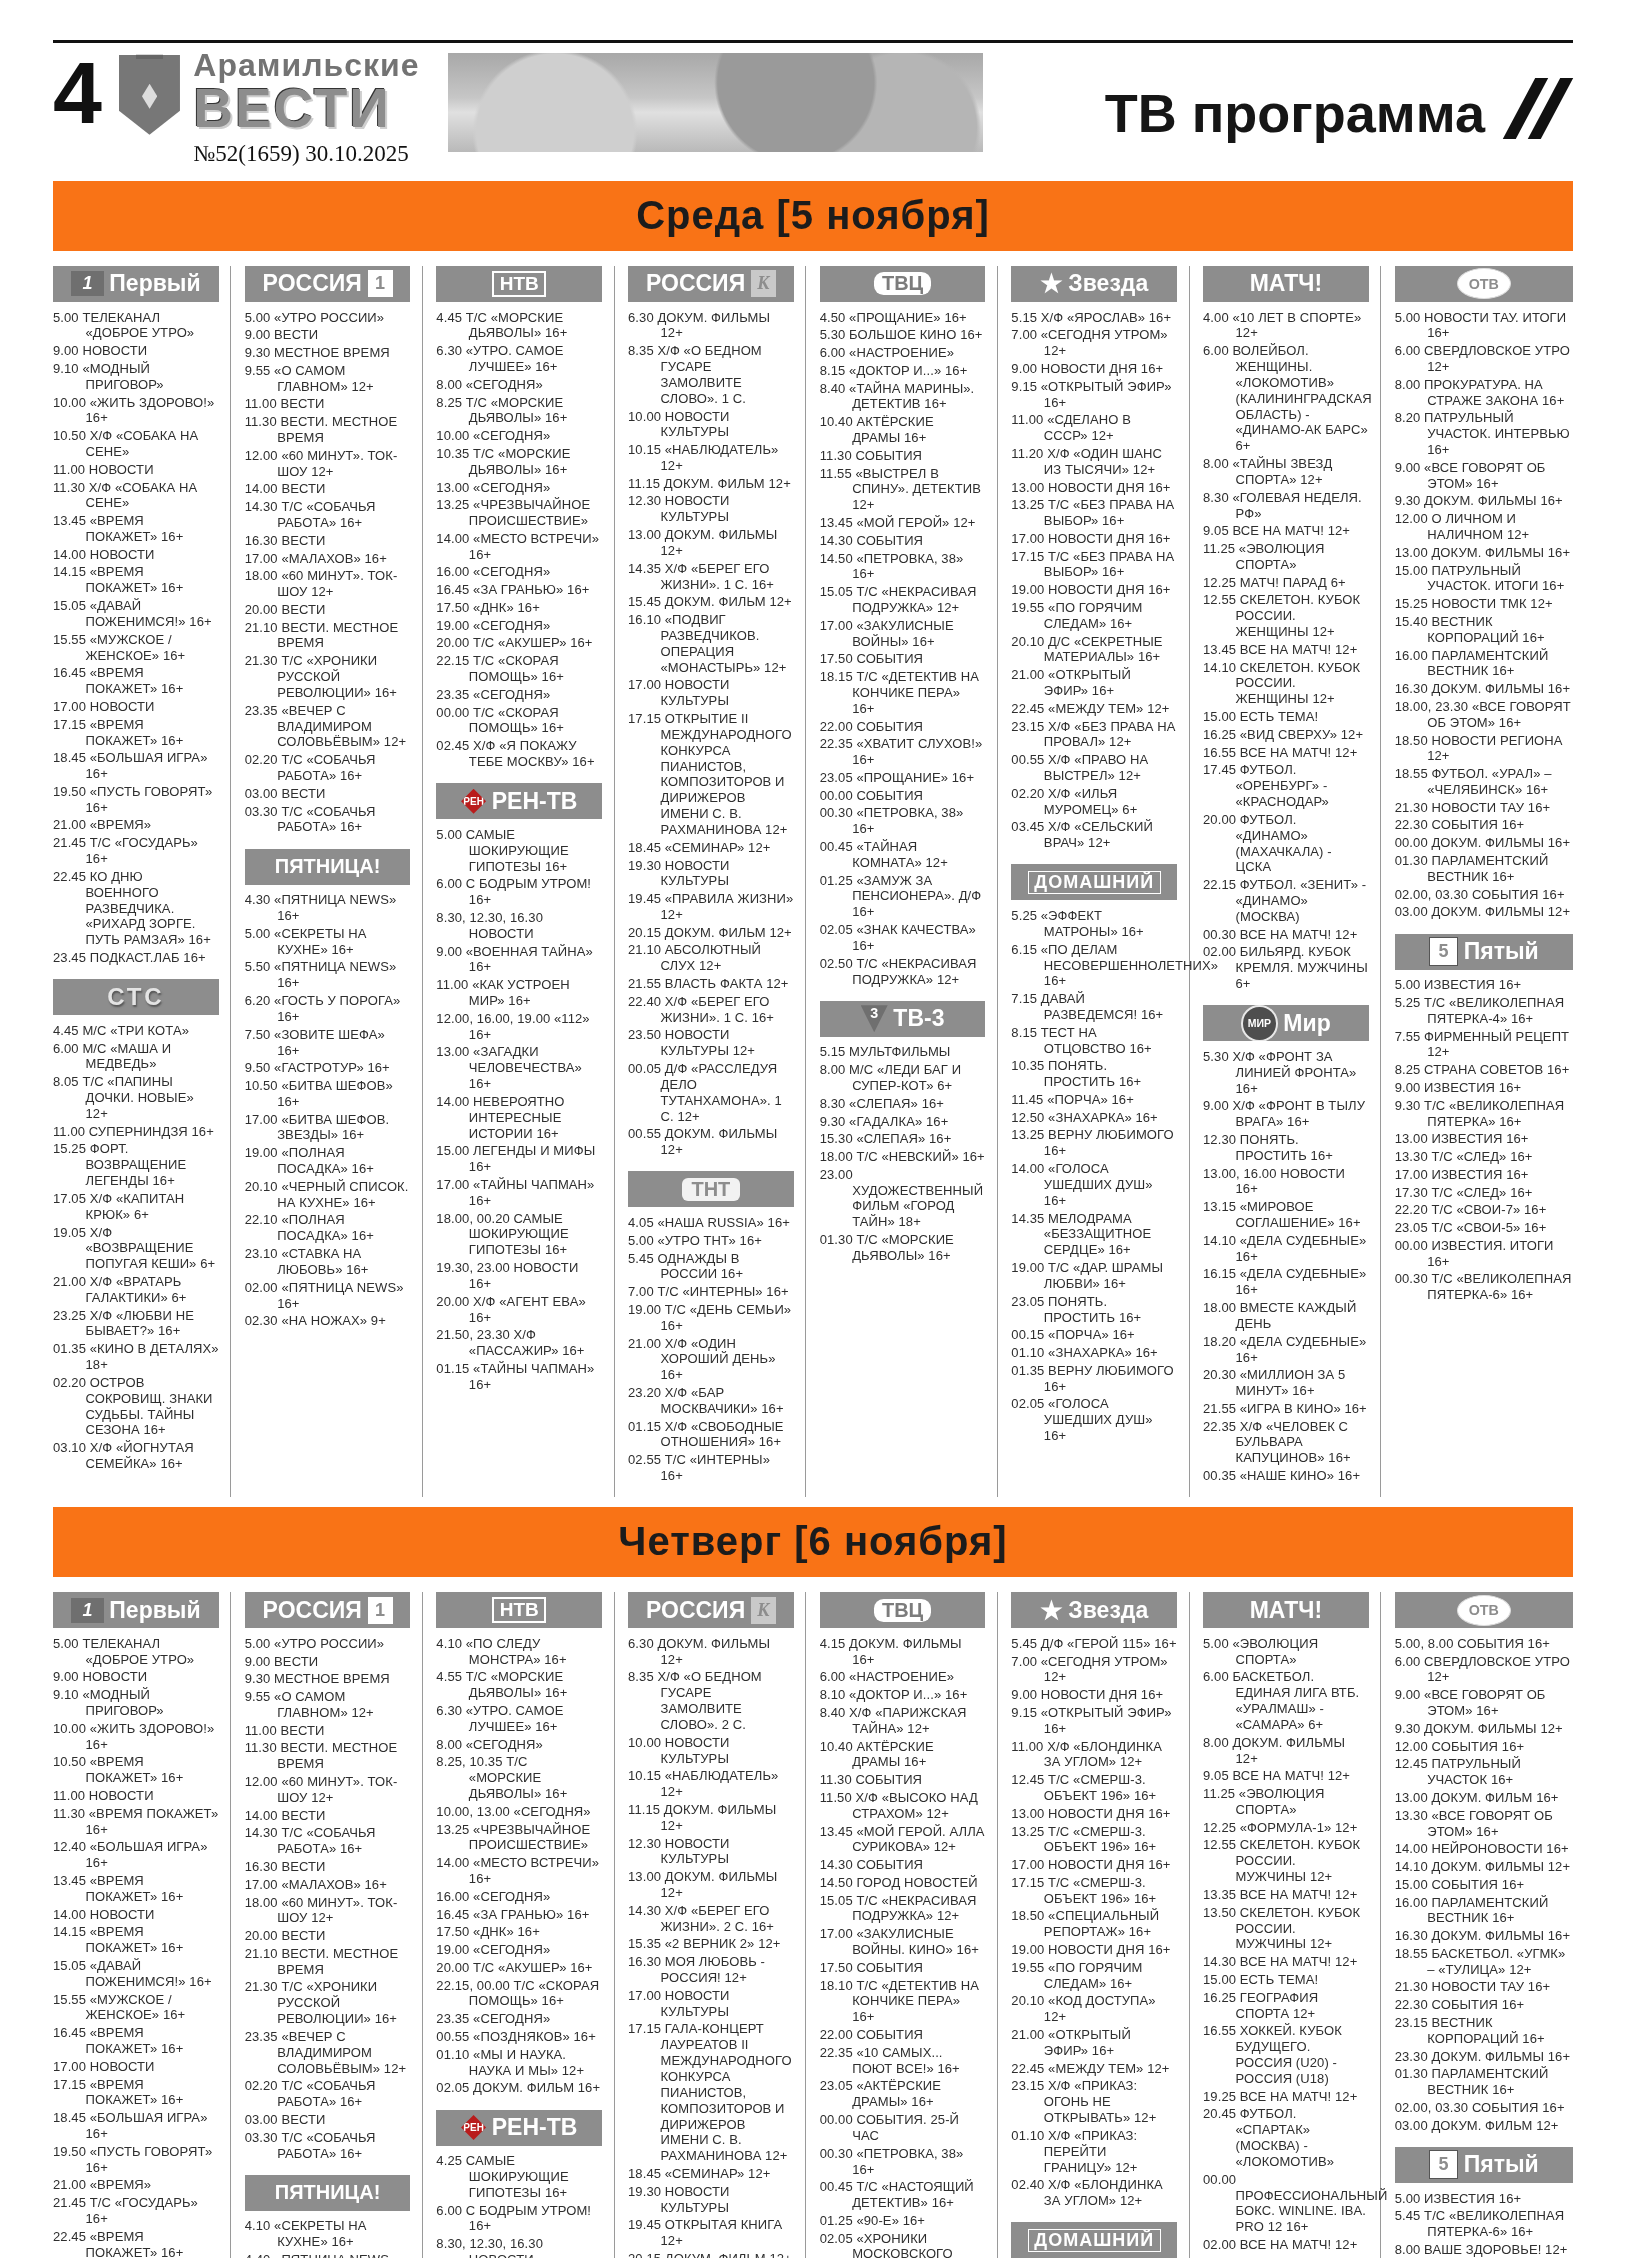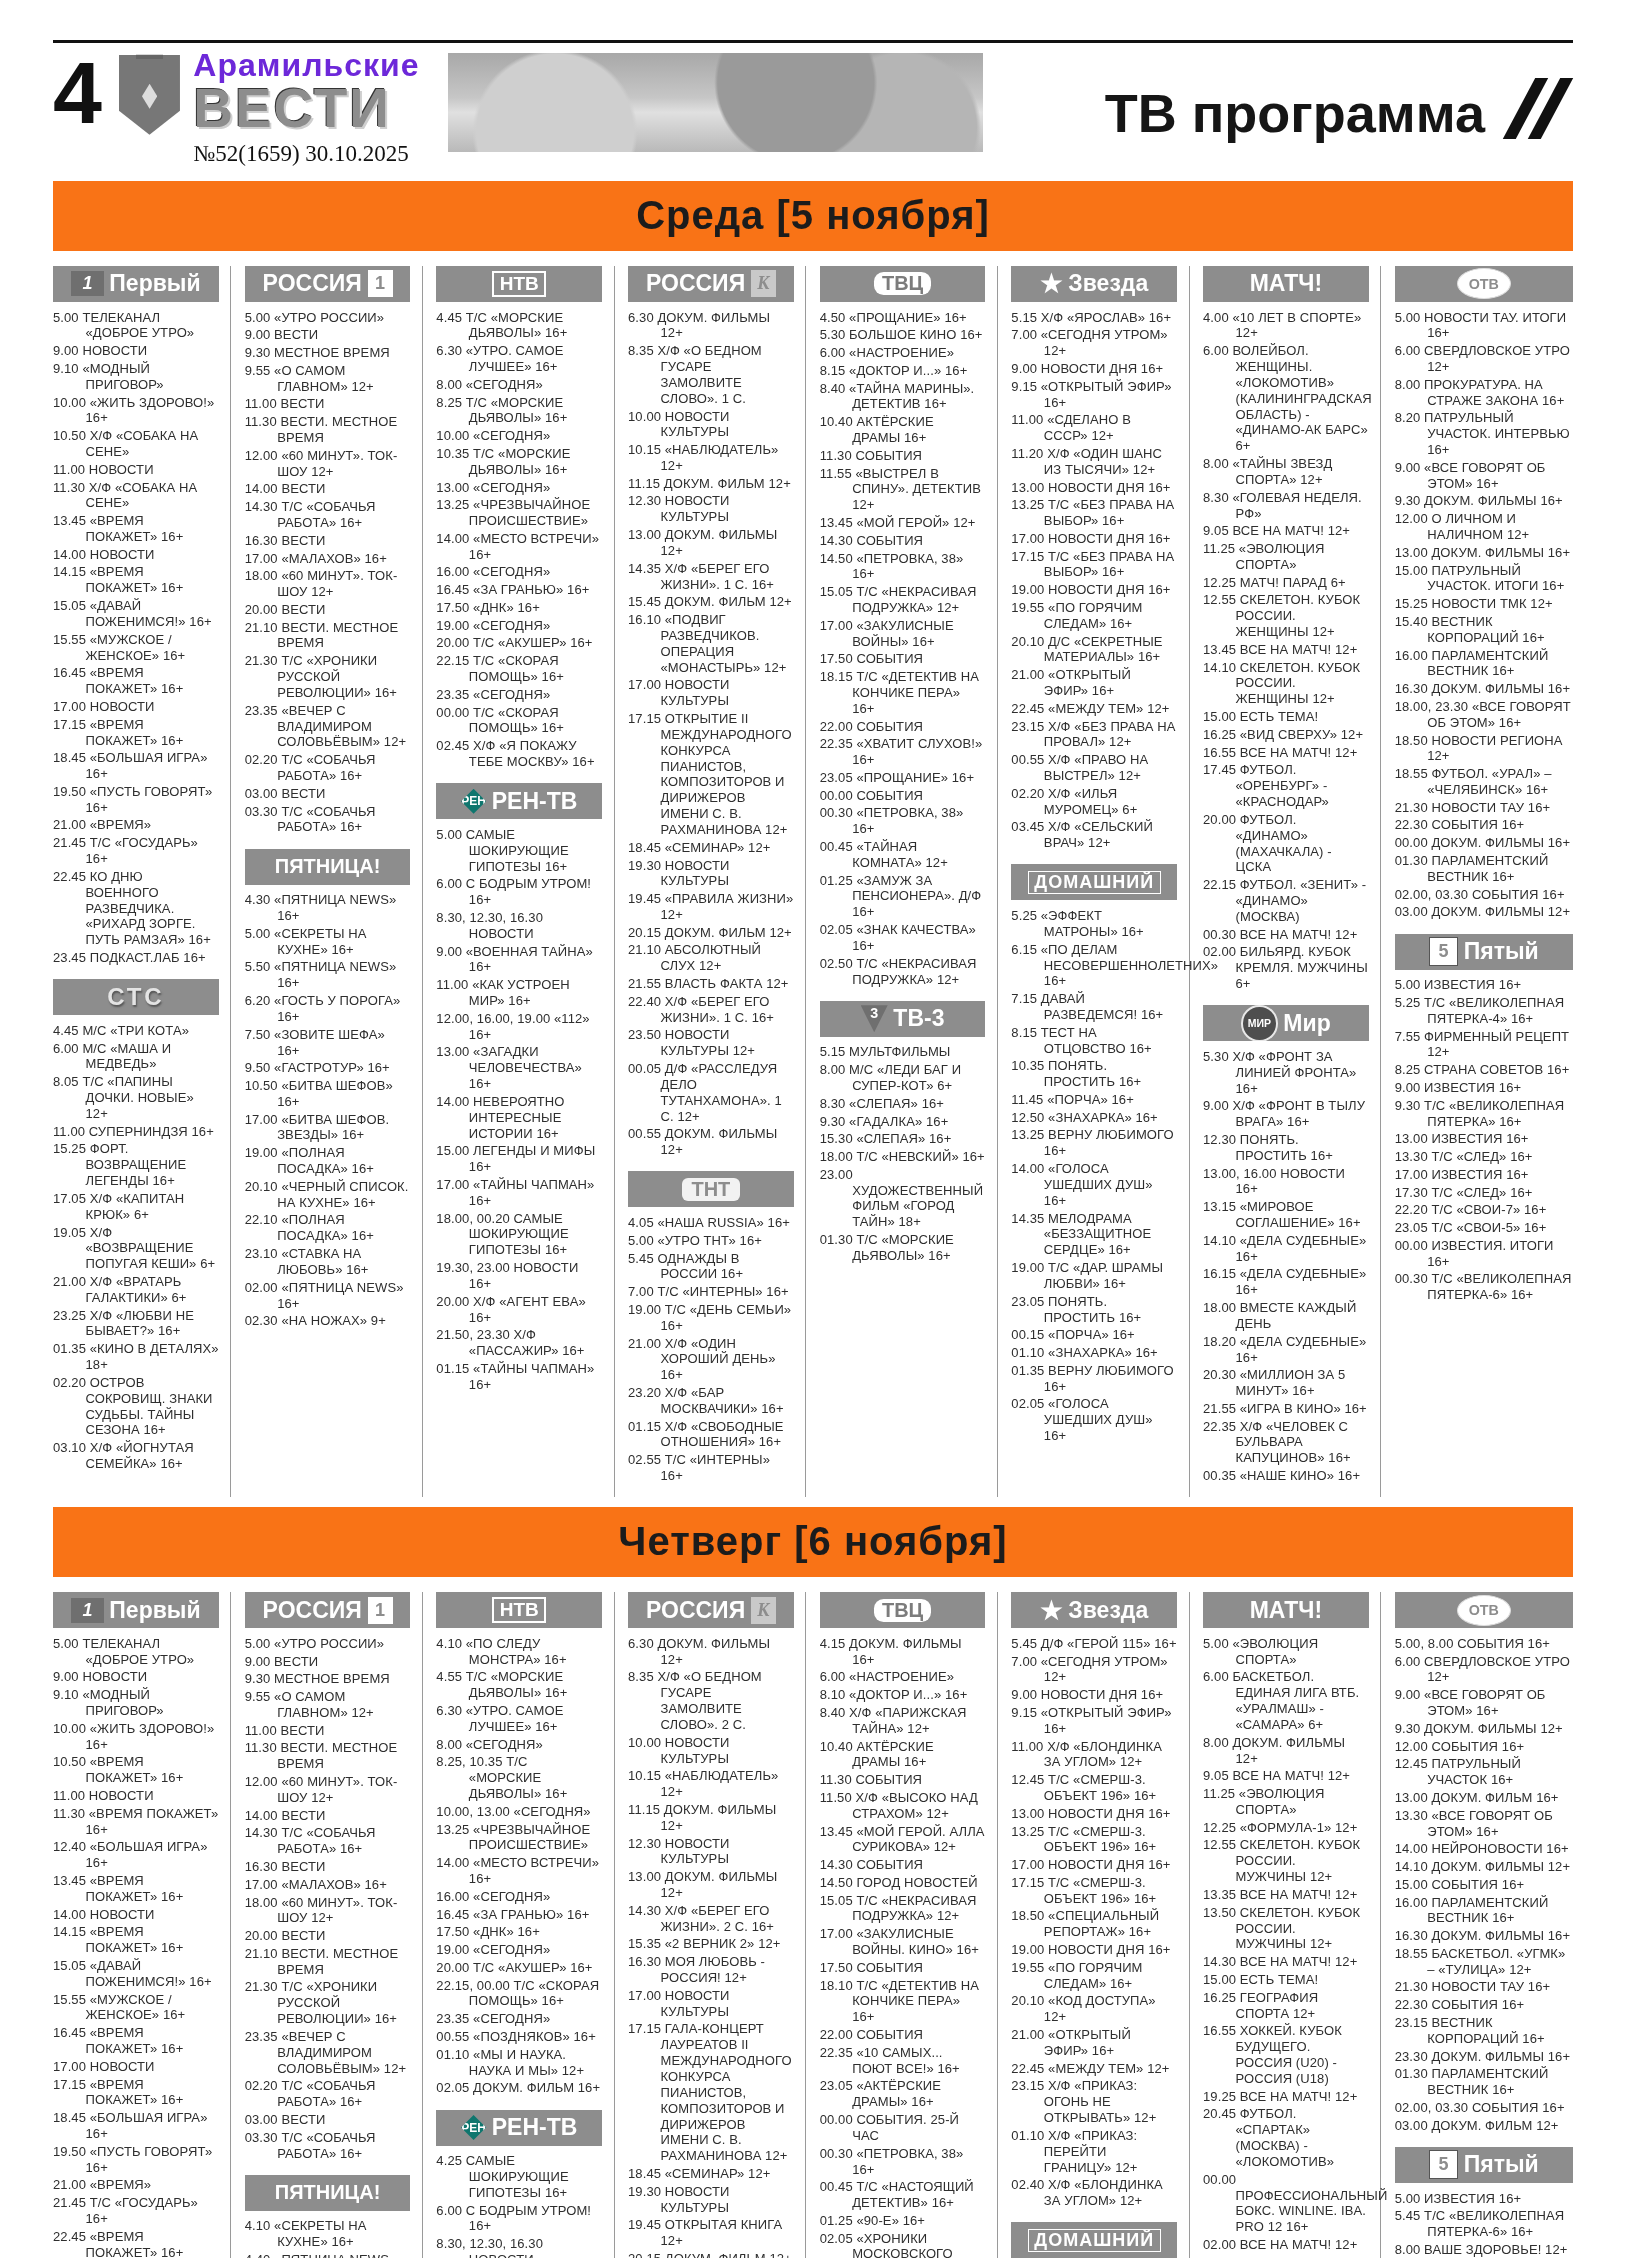--- a/index.html
+++ b/index.html
@@ -11,21 +11,21 @@
   .toprule{border-top:3.8px solid #111;margin-top:27px;}
   
   .header{display:flex;align-items:flex-start;margin-top:5.7px;height:122px;}
   .pagenum{font-size:88px;font-weight:bold;line-height:1.0;color:#111;margin-right:17px;}
   .crest{width:61px;height:80px;background:#777;margin:5.7px 13.4px 0 0;position:relative;
     clip-path:polygon(0 0,100% 0,100% 70%,50% 100%,0 70%);}
   .crest:before{content:"";position:absolute;left:17px;top:-7.6px;width:27px;height:11.5px;background:#666;}
   .crest:after{content:"";position:absolute;left:23px;top:29px;width:15.3px;height:25px;background:#ddd;
     clip-path:polygon(50% 0,100% 50%,50% 100%,0 50%);}
   .mast{display:flex;flex-direction:column;line-height:1;}
-  .mast .top{font-size:32px;font-weight:bold;color:#6d28d9;letter-spacing:1px;text-align:center;}
+  .mast .top{font-size:32px;font-weight:bold;color:#737373;letter-spacing:1px;text-align:center;}
   .mast .big{font-size:55px;font-weight:bold;color:#8d8d8d;letter-spacing:1.9px;
     text-shadow:1.9px 1.9px 0 #cfcfcf, -1px -1px 0 #333;}
   .issue{font-family:"Liberation Serif", serif;font-size:23px;color:#111;margin-top:5.7px;}
   .photo{height:99px;width:535px;margin:3.8px 23px 0 29px;flex:0 0 auto;
     background:
       radial-gradient(circle at 20% 80%, #cfcfcf 0 18%, transparent 19%),
       radial-gradient(circle at 65% 30%, #9a9a9a 0 22%, transparent 23%),
       radial-gradient(circle at 85% 75%, #b5b5b5 0 16%, transparent 17%),
       linear-gradient(180deg,#a8a8a8 0%,#c6c6c6 45%,#e0e0e0 60%,#b9b9b9 100%);}
   .tvtitle{font-size:54px;font-weight:bold;color:#161616;margin:32.5px 17px 0 auto;white-space:nowrap;}
@@ -49,21 +49,21 @@
   
   .ch-pervyi .chlogo{background:#6f6f6f;color:#fff;width:32.5px;height:25px;font-style:italic;font-size:18px;}
   .ch-rossiya1 .chlogo,.ch-rossiyak .chlogo{width:25px;height:27px;font-size:18px;}
   .ch-rossiyak .chlogo{font-family:"Liberation Serif", serif;font-style:italic;background:#c9c9c9;}
   .ch-ntv .chname{border:2.9px solid #fff;padding:0 5.7px;font-size:19px;}
   .ch-tvc .chname{background:#fff;color:#7c7c7c;border-radius:9.6px;padding:0 7.6px;font-size:20px;}
   .ch-zvezda .chlogo{background:transparent;color:#fff;font-size:25px;}
   .ch-otv .chlogo{border-radius:50%;width:52px;height:29px;font-size:14.3px;border:1.9px solid #dedede;}
   .ch-sts .chname{color:#e4e4e4;font-size:24px;letter-spacing:2.9px;text-shadow:1px 1.9px 1.9px #555;}
   .ch-pyatnitsa .chname{font-size:20px;}
-  .ch-rentv .chlogo{background:#0f766e;color:#fff;width:25px;height:25px;clip-path:polygon(50% 0,100% 50%,50% 100%,0 50%);font-size:12px;}
+  .ch-rentv .chlogo{background:#b91c1c;color:#fff;width:25px;height:25px;clip-path:polygon(50% 0,100% 50%,50% 100%,0 50%);font-size:10px;}
   .ch-tnt .chname{background:#f2f2f2;color:#8d8d8d;border-radius:6px;padding:0 9.6px;font-size:20px;}
   .ch-tv3 .chlogo{width:27px;height:27px;clip-path:polygon(0 0,100% 0,50% 100%);align-items:flex-start;font-size:14.3px;background:#6f6f6f;color:#fff;}
   .ch-domashny .chname{border:1.9px solid #fff;padding:0 5.7px;font-size:18px;letter-spacing:1px;}
   .ch-mir .chlogo{border-radius:50%;width:32.5px;height:32.5px;font-size:10.5px;background:#4e4e4e;color:#fff;border:2.9px solid #e8e8e8;}
   .ch-pyatyi .chlogo{width:27px;height:27px;font-size:18px;border:1.9px solid #555;}
 </style>
 </head>
 <body>
 
 <div class="page">

